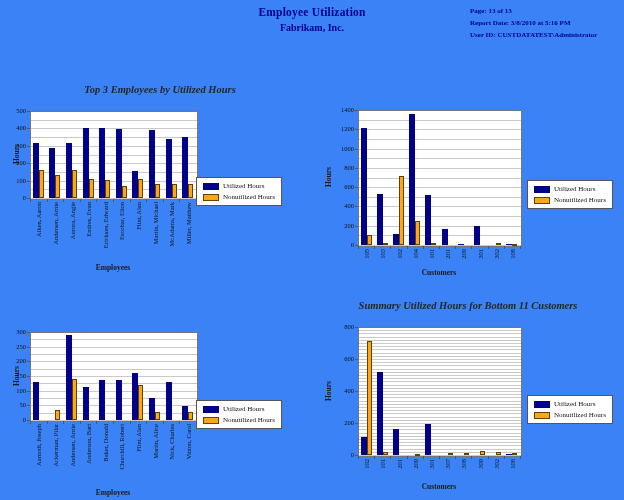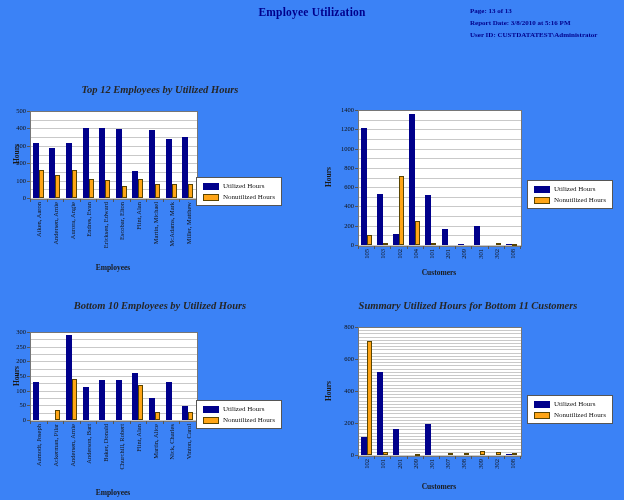--- a/index.html
+++ b/index.html
@@ -32,29 +32,30 @@
   .swatch-u{background:#00008B;}
   .swatch-n{background:#FFA516;border:1px solid #5a4500;box-sizing:border-box;}
 </style>
 </head>
 <body>
 
 <div class="page">
 
   <div class="header-center">
     <div class="report-title">Employee Utilization</div>
+    <div class="report-subtitle">Fabrikam, Inc.</div>
   </div>
   <div class="header-info">
     <div>Page: 13 of 13</div>
     <div>Report Date: 3/8/2010 at 5:16 PM</div>
     <div>User ID: CUSTDATATEST\Administrator</div>
   </div>
 
   <div class="chart" style="left:10px;top:80px;width:300px;height:205px;">
-    <div class="chart-title" style="top:4px;">Top 12 Employees by Utilized Hours</div>
+    <div class="chart-title" style="top:4px;">Top 3 Employees by Utilized Hours</div>
     <div class="plot" style="left: 20px; top: 31px; width: 166px; height: 87px; background-image: repeating-linear-gradient(to top, rgb(201, 201, 201) 0px, rgb(201, 201, 201) 1px, rgb(255, 255, 255) 1px, rgb(255, 255, 255) 8.7px);"></div>
     <div class="axis-title ylabel" style="left:2px;top:44px;">Hours</div>
     <div class="axis-title xlabel" style="left:20px;top:183px;width:166px;">Employees</div>
     <div class="legend" style="left:186px;top:97px;">
       <div class="legend-row">
         <span class="swatch swatch-u"></span>
         <span>Utilized Hours</span>
       </div>
       <div class="legend-row">
         <span class="swatch swatch-n"></span>
@@ -179,21 +180,20 @@
       <div class="bar" style="left: 156px; width: 6px; top: 146.2px; height: 18.8px; background: rgb(0, 0, 139);"></div>
       <div class="xcat" style="left: 97.5px; top: 169px;">301</div>
       <div class="bar bar-outline" style="left: 178.2px; width: 5px; top: 162.59px; height: 2.41px; background: rgb(255, 165, 22);"></div>
       <div class="xcat" style="left: 113.7px; top: 169px;">302</div>
       <div class="bar" style="left: 188.4px; width: 6px; top: 164.04px; height: 0.96px; background: rgb(0, 0, 139);"></div>
       <div class="bar bar-outline" style="left: 194.4px; width: 5px; top: 163.84px; height: 1.16px; background: rgb(255, 165, 22);"></div>
       <div class="xcat" style="left: 129.9px; top: 169px;">108</div>
     </div>
 
   <div class="chart" style="left:10px;top:292px;width:300px;height:208px;">
-    <div class="chart-title" style="top:8px;">Bottom 10 Employees by Utilized Hours</div>
     <div class="plot" style="left: 20px; top: 40px; width: 166px; height: 88px; background-image: repeating-linear-gradient(to top, rgb(201, 201, 201) 0px, rgb(201, 201, 201) 1px, rgb(255, 255, 255) 1px, rgb(255, 255, 255) 7.33px);"></div>
     <div class="axis-title ylabel" style="left:2px;top:54px;">Hours</div>
     <div class="axis-title xlabel" style="left:20px;top:196px;width:166px;">Employees</div>
     <div class="legend" style="left:186px;top:108px;">
       <div class="legend-row">
         <span class="swatch swatch-u"></span>
         <span>Utilized Hours</span>
       </div>
       <div class="legend-row">
         <span class="swatch swatch-n"></span>

